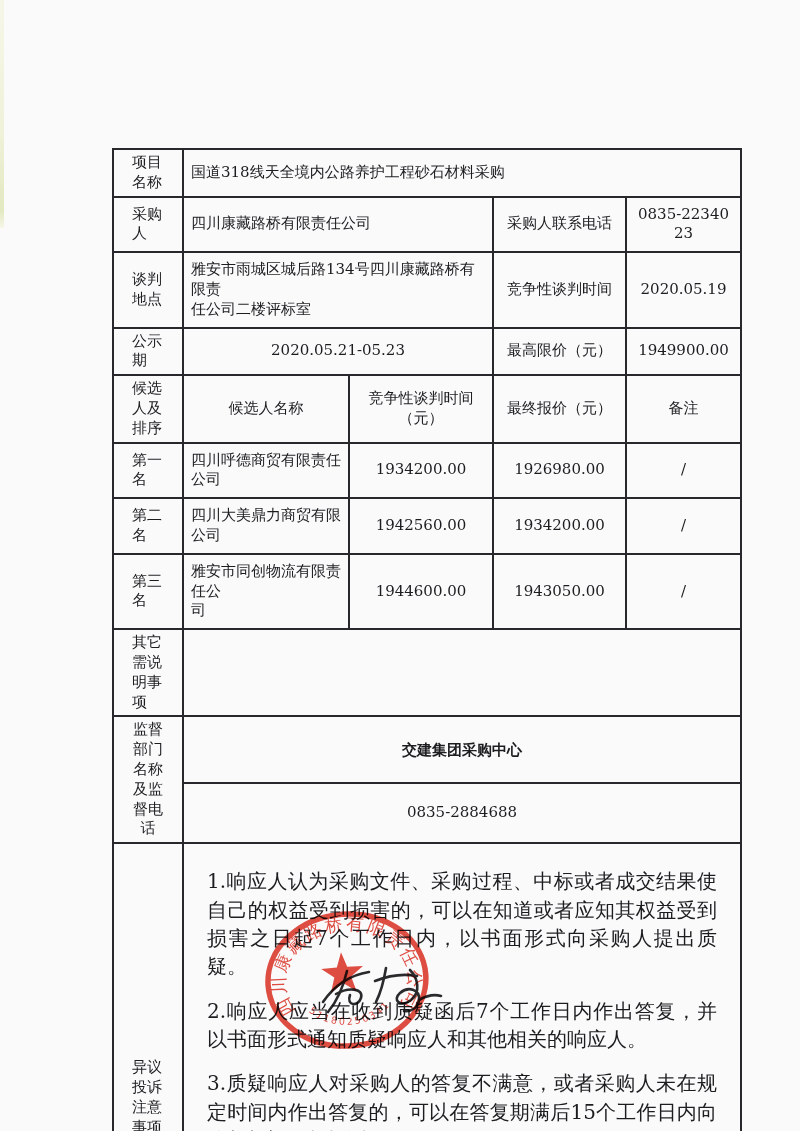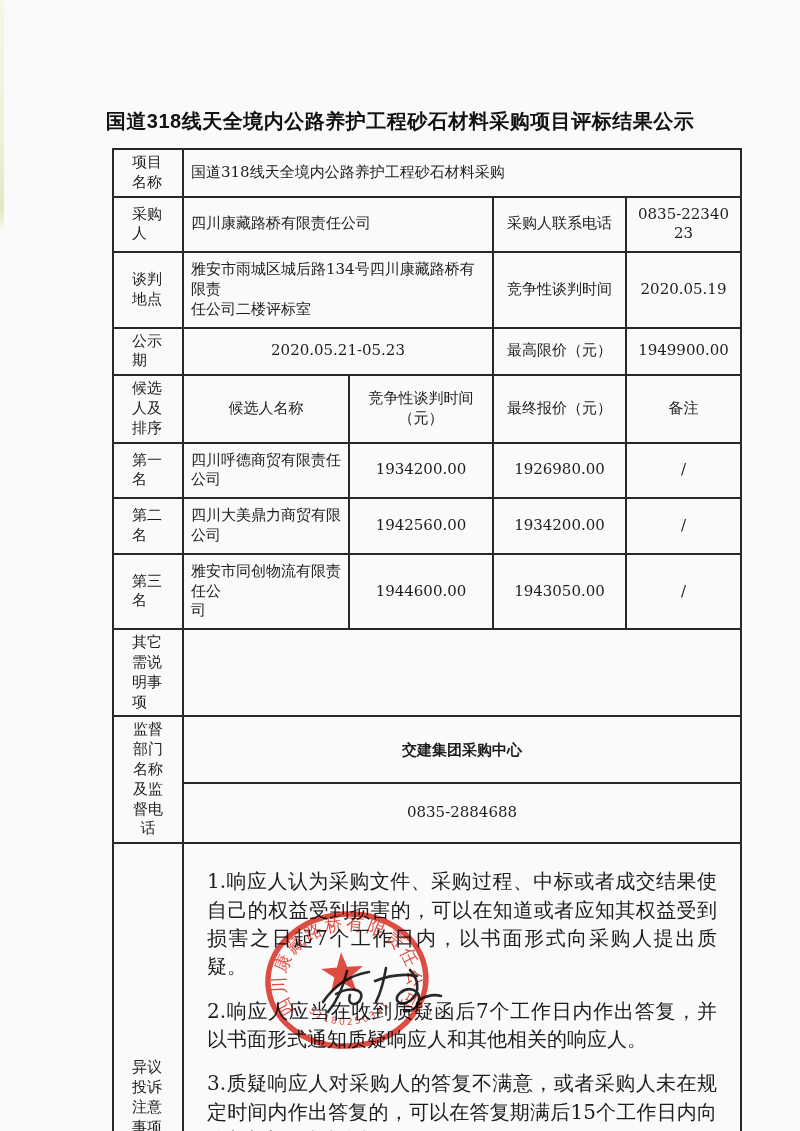--- a/index.html
+++ b/index.html
@@ -55,21 +55,20 @@
     pointer-events:none;
   }
 </style>
 </head>
 <body>
 
 <div class="page">
 
   <div class="edge-artifact"></div>
 
-  <h1 class="doc-title">国道318线天全境内公路养护工程砂石材料采购项目评标结果公示</h1>
 
   <table class="doc-table">
     <colgroup>
       <col style="width:70px">
         <col style="width:166px">
         <col style="width:144px">
         <col style="width:133px">
         <col style="width:115px">
     </colgroup>
     <tbody>

